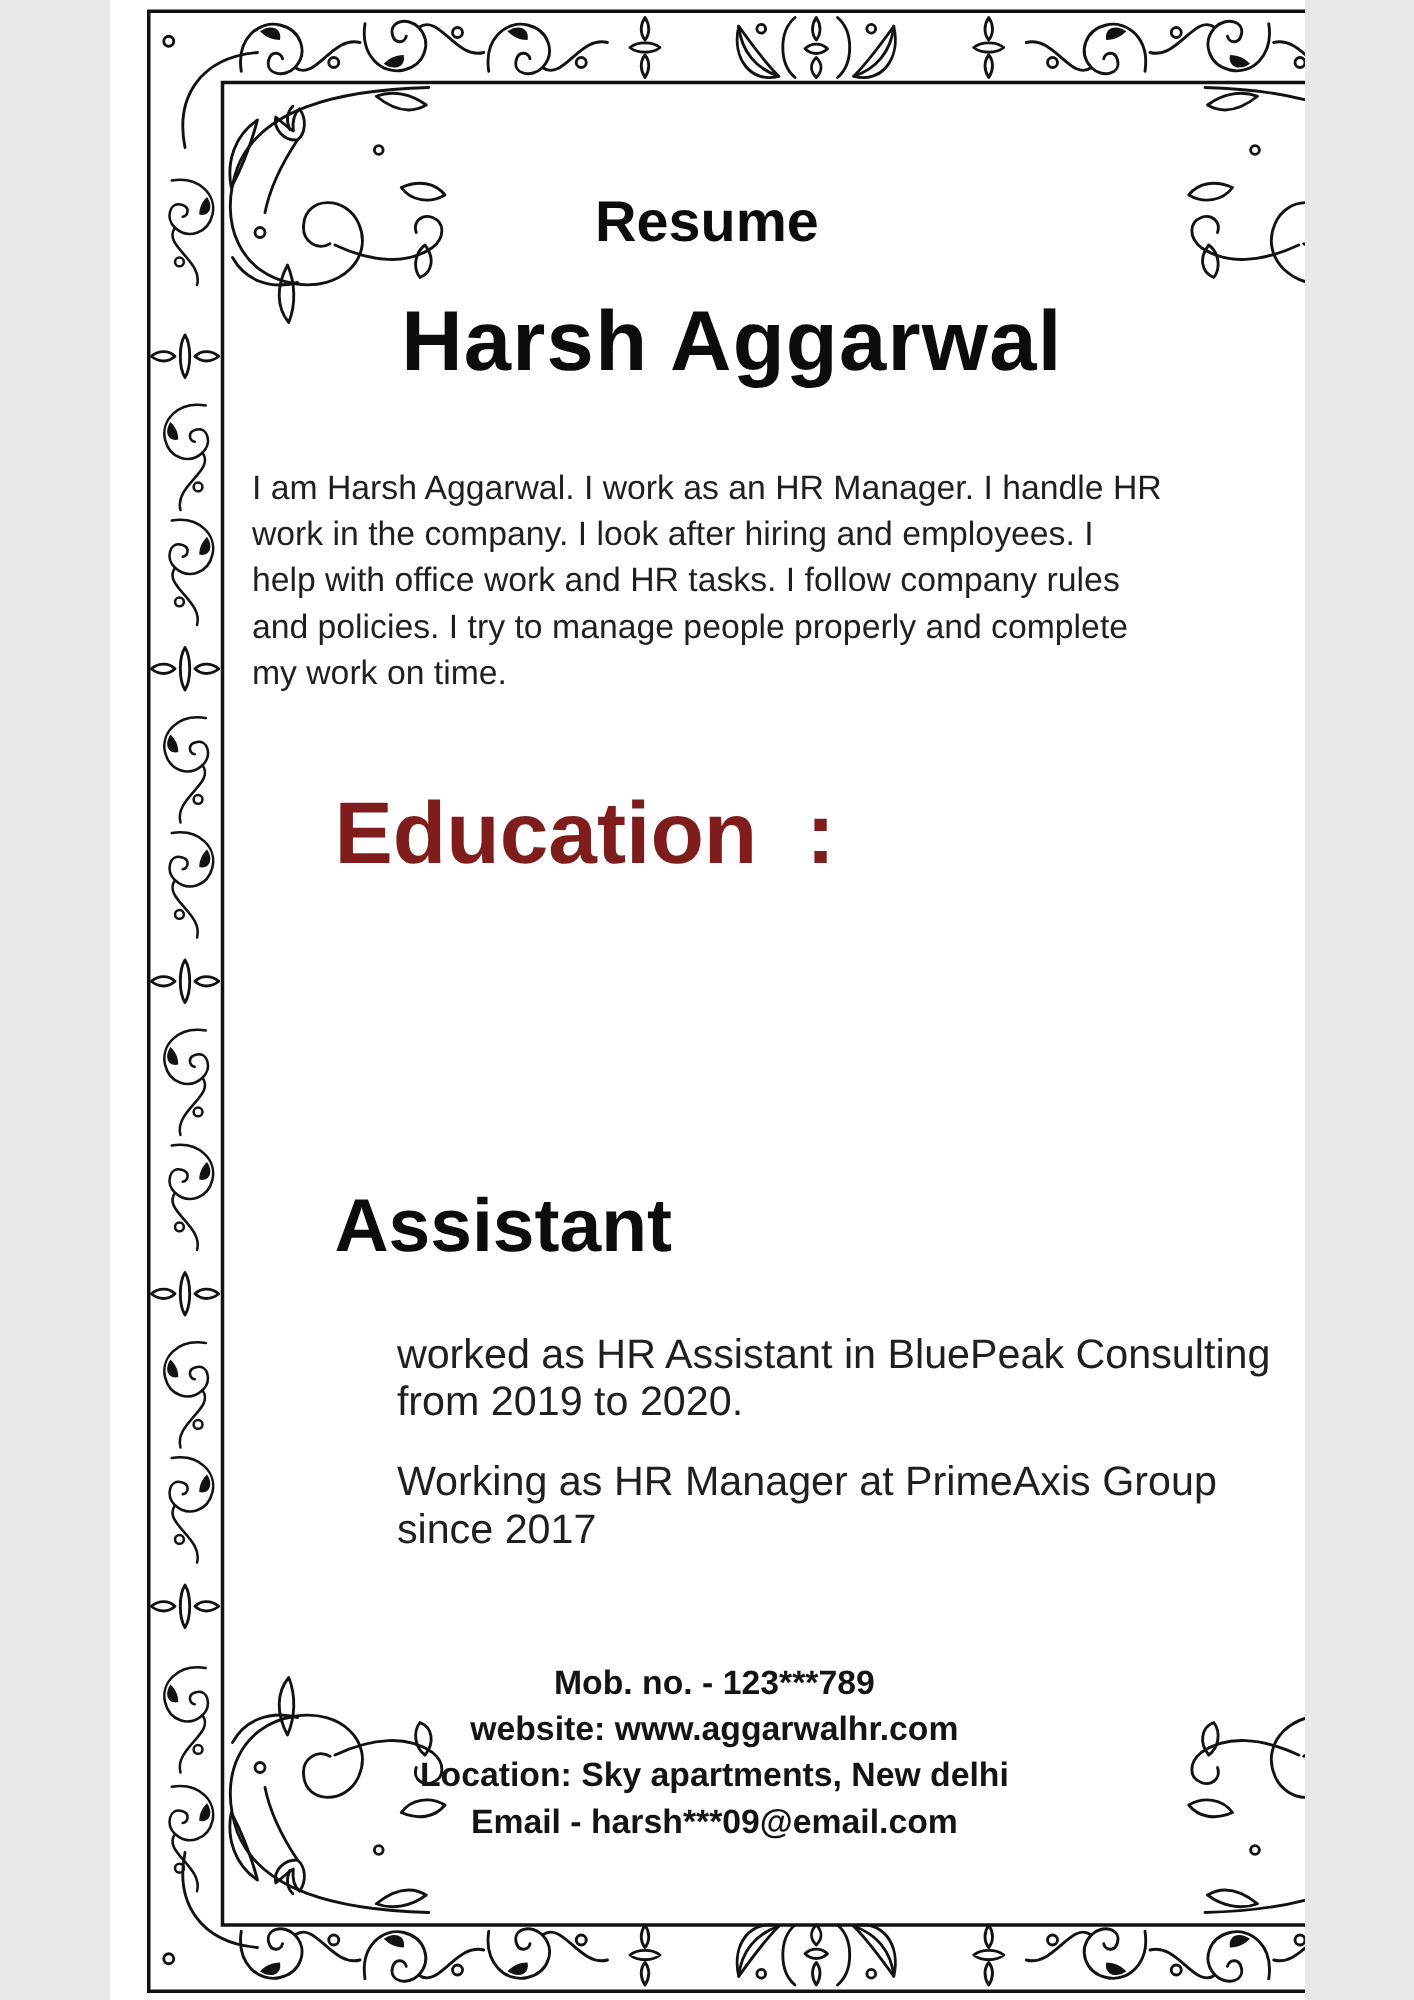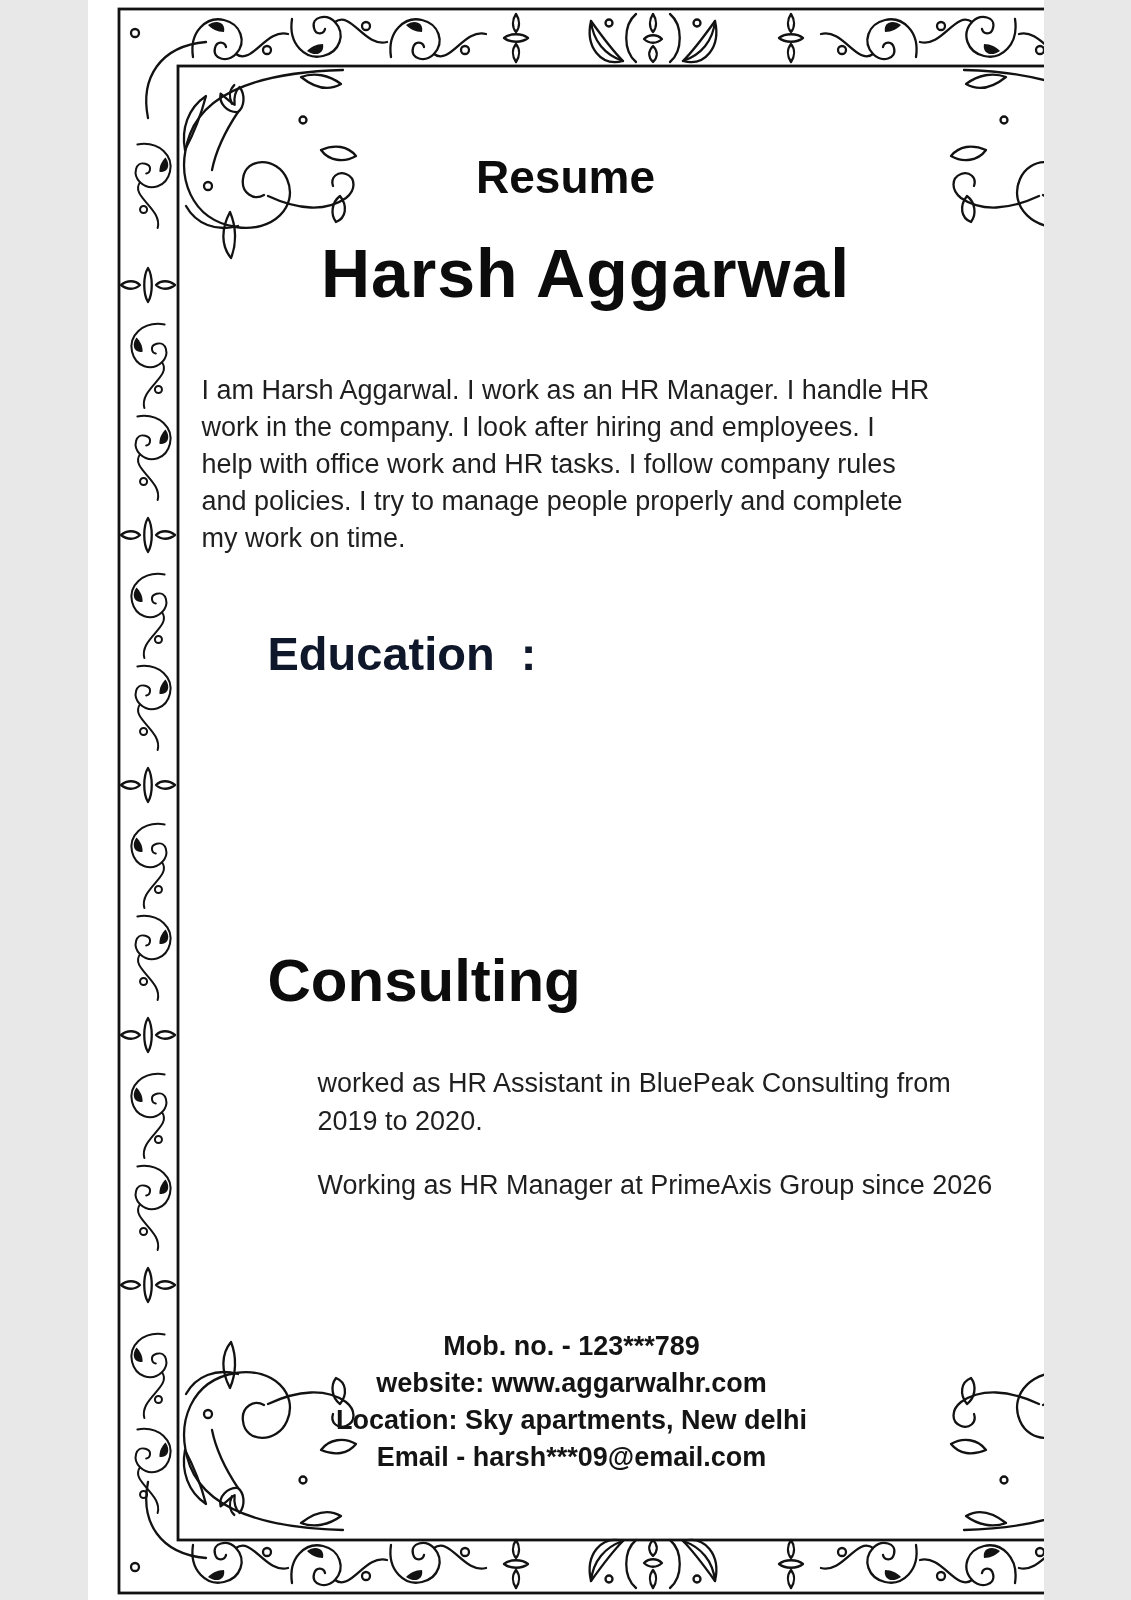--- a/index.html
+++ b/index.html
@@ -25,29 +25,29 @@
   .name{
     top:234px;left:0;right:0;text-align:center;
     font-size:68px;font-weight:700;letter-spacing:1px;color:#0c0c0c;margin-left:40px;
   }
   .summary{
     top:372px;left:114px;right:114px;text-align:left;
     font-size:27px;line-height:37px;color:#1f1f1f;
   }
   .edu-heading{
     top:626px;left:180px;
-    font-size:47px;font-weight:700;color:#0f172a;white-space:pre;
+    font-size:70px;font-weight:700;color:#7f1d1d;white-space:pre;
   }
   .edu-list{top:734px;left:285px;width:680px;font-size:27px;line-height:38px;color:#1f1f1f;}
   .edu-list p{margin:0 0 28px 0;}
   .exp-heading{
     top:946px;left:180px;
     font-size:60px;font-weight:700;color:#0c0c0c;
   }
-  .exp-list{top:1064px;left:230px;width:700px;font-size:27px;line-height:38px;color:#1f1f1f;}
+  .exp-list{top:1064px;left:230px;width:700px;font-size:33px;line-height:38px;color:#1f1f1f;}
   .exp-list p{margin:0 0 26px 0;}
   .contact{
     top:1328px;left:12px;right:0;text-align:center;
     font-size:27px;font-weight:700;line-height:37px;color:#141414;
   }
 </style>
 </head>
 <body>
 
 <div class="page">
@@ -155,24 +155,24 @@
     <use href="#cornerFlo" transform="translate(0,1600) scale(1,-1)"></use>
     <use href="#cornerFlo" transform="translate(1131,1600) scale(-1,-1)"></use>
   </svg>
 
   <div class="txt kicker">Resume</div>
   <h1 class="txt name">Harsh Aggarwal</h1>
   <p class="txt summary">I am Harsh Aggarwal. I work as an HR Manager. I handle HR work in the company. I look after hiring and employees. I help with office work and HR tasks. I follow company rules and policies. I try to manage people properly and complete my work on time.</p>
 
   <h2 class="txt edu-heading">Education  :</h2>
 
-  <h2 class="txt exp-heading">Consulting</h2>
+  <h2 class="txt exp-heading">Assistant</h2>
   <div class="txt exp-list">
     <p>worked as HR Assistant in BluePeak Consulting from 2019 to 2020.</p>
-    <p>Working as HR Manager at PrimeAxis Group since 2026</p>
+    <p>Working as HR Manager at PrimeAxis Group since 2017</p>
   </div>
 
   <div class="txt contact">
     <div>Mob. no. - 123***789</div>
     <div>website: www.aggarwalhr.com</div>
     <div>Location: Sky apartments, New delhi</div>
     <div>Email - harsh***09@email.com</div>
   </div>
 
 </div>

